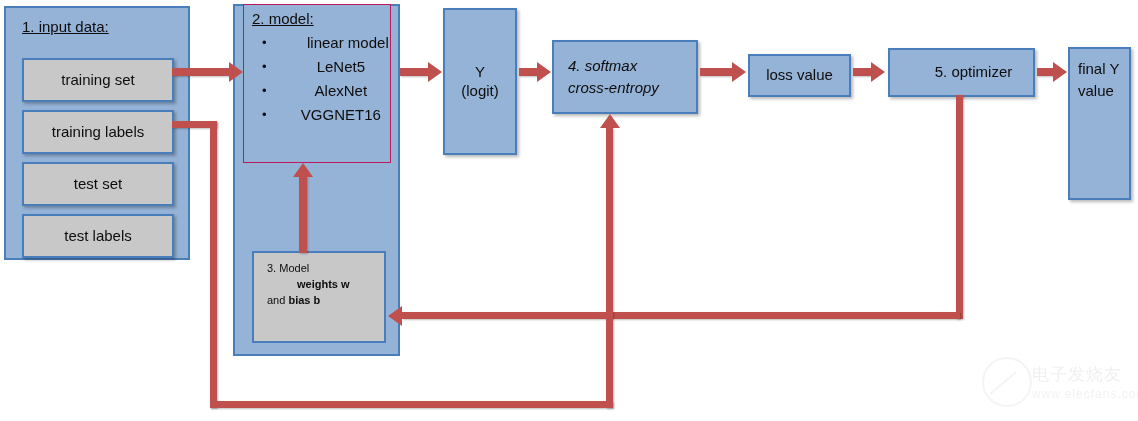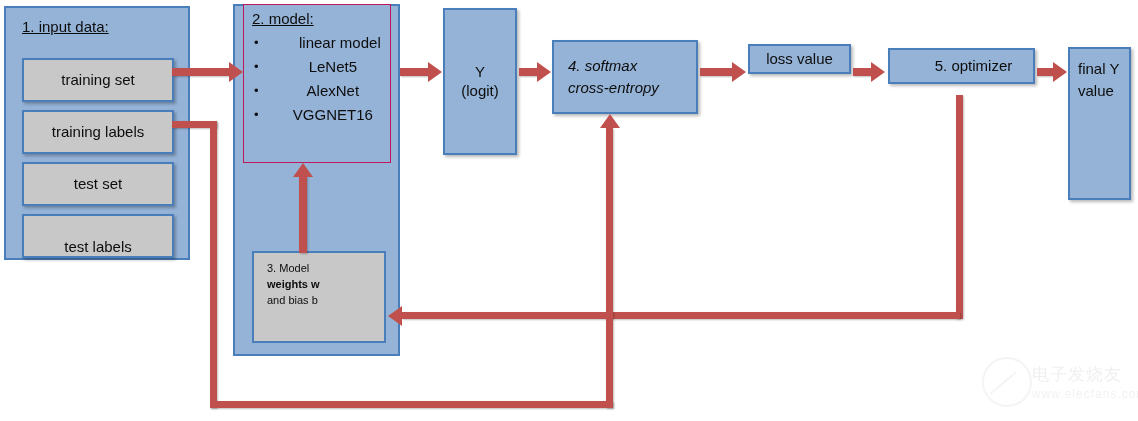--- a/index.html
+++ b/index.html
@@ -73,21 +73,21 @@
   }
   #model-title {
     position: absolute;
     left: 8px; top: 5px;
     font-size: 15px;
     text-decoration: underline;
     white-space: nowrap;
   }
   #model-list {
     position: absolute;
-    left: 8px; top: 26px;
+    left: 16px; top: 26px;
     margin: 0;
     padding: 0;
     list-style: none;
     font-size: 15px;
   }
   #model-list li {
     position: relative;
     padding-left: 33px;
     height: 24px;
     line-height: 24px;
@@ -116,22 +116,22 @@
   
   #y-logit { left: 443px; top: 8px; width: 74px; height: 147px; }
   #softmax {
     left: 552px; top: 40px; width: 146px; height: 74px;
     text-align: left;
     justify-content: flex-start;
     padding-left: 14px;
     line-height: 1.5;
     font-style: italic;
   }
-  #loss-value { left: 748px; top: 44px; width: 103px; height: 30px; }
-  #optimizer { left: 888px; top: 48px; width: 147px; height: 36px; padding-left: 24px; }
+  #loss-value { left: 748px; top: 54px; width: 103px; height: 43px; }
+  #optimizer { left: 888px; top: 48px; width: 147px; height: 49px; padding-left: 24px; }
   #final-y {
     left: 1068px; top: 47px; width: 63px; height: 153px;
     align-items: flex-start;
     justify-content: flex-start;
     text-align: left;
     padding: 9px 0 0 8px;
     line-height: 1.45;
   }
 
   
@@ -210,41 +210,41 @@
     <div id="input-title">1. input data:</div>
     <div class="box gray input-item" style="top:50px;">
       <span>training set</span>
     </div>
     <div class="box gray input-item" style="top:154px;">
       <span>test set</span>
     </div>
     <div class="box gray input-item" style="top:102px;">
       <span>training labels</span>
     </div>
-    <div class="box gray input-item" style="top:206px;align-items:flex-end;">
+    <div class="box gray input-item" style="top:206px;">
       <span>test labels</span>
     </div>
   </div>
 
   <div class="box plain" id="model-group"></div>
 
   <div class="box" id="model-box">
     <div id="model-title">2. model:</div>
     <ul id="model-list">
       <li class="indent">linear model</li>
       <li>LeNet5</li>
       <li>AlexNet</li>
       <li>VGGNET16</li>
     </ul>
   </div>
 
   <div class="box gray" id="weights-box">
     <div>3. Model</div>
-    <div style="font-weight:bold;">weights w</div>
-    <div><span>and </span><span style="font-weight:normal;margin-top:12px;">bias b</span></div>
+    <div style="font-weight:bold;margin-left:30px;">weights w</div>
+    <div><span>and </span><span style="font-weight:bold;margin-top:12px;">bias b</span></div>
   </div>
 
   <div class="box" id="y-logit">
     <div>
       <div>Y</div>
       <div>(logit)</div>
     </div>
   </div>
 
   <div class="box" id="softmax">

